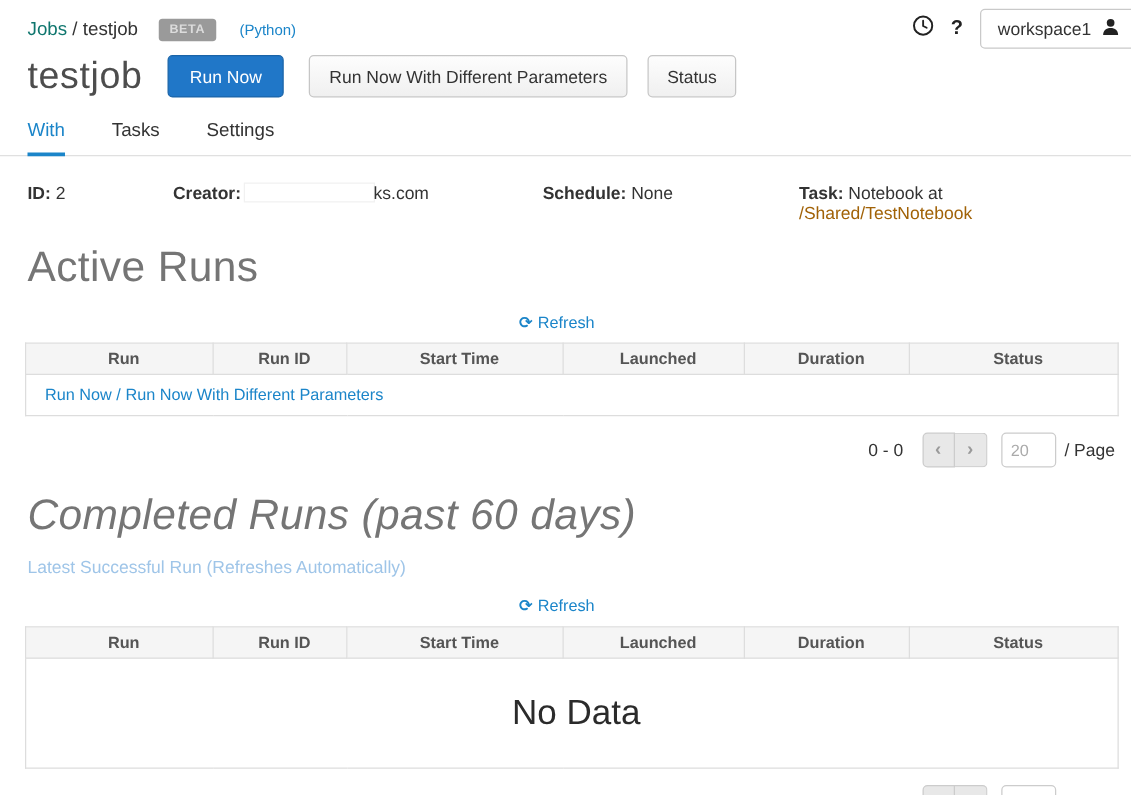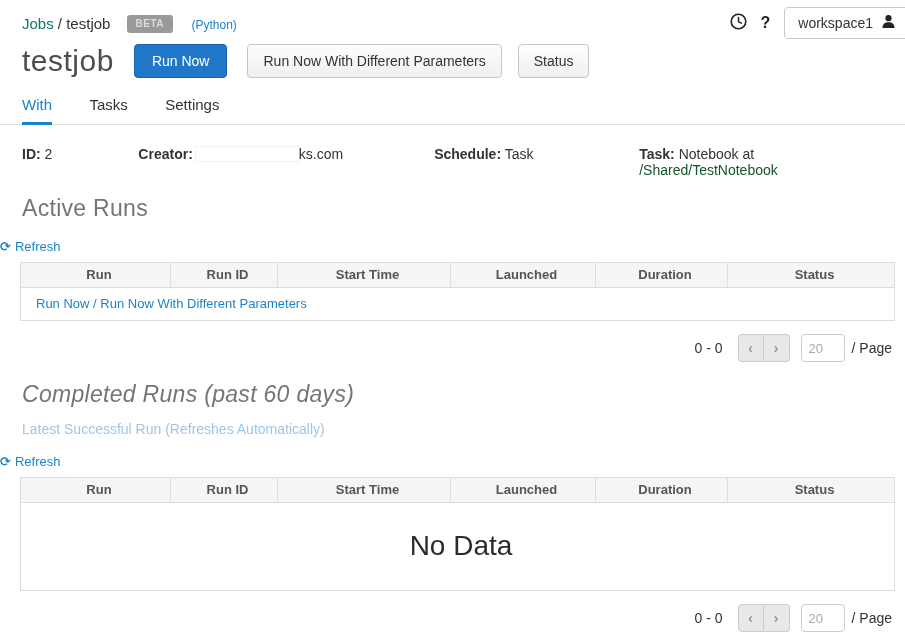--- a/index.html
+++ b/index.html
@@ -43,29 +43,29 @@
   .tab.active { color: #1b85c9; border-bottom: 3px solid #1b85c9; margin-bottom: -1px; }
 
   
   .info-row { display: flex; margin-top: 21px; padding: 0 12px 0 22px; font-size: 14px; }
   .info-row b { font-weight: bold; }
   .seg-id { width: 118px; }
   .seg-creator { width: 300px; }
   .seg-schedule { width: 208px; }
   .redacted { display: inline-block; width: 103px; height: 14px; background: #fff;
     box-shadow: 0 0 0 1px #f1f1f1; vertical-align: -2px; margin-left: 3px; }
-  .task-link { color: #14532d; }
-
-  
-  .section-h { font-size: 23px; font-weight: 400; color: #757575; padding-left: 22px; letter-spacing: .3px; }
+  .task-link { color: #a16207; }
+
+  
+  .section-h { font-size: 34px; font-weight: 400; color: #757575; padding-left: 22px; letter-spacing: .3px; }
   .h-active { margin-top: 17px; }
   .h-completed { margin-top: 19px; font-style: italic; }
   .subtitle-link { display: block; margin: 13px 0 0 22px; font-size: 14px; color: #9fc5e8; }
 
-  .refresh-row { text-align: left; padding-right: 14px; margin-top: 15px; }
+  .refresh-row { text-align: center; padding-right: 14px; margin-top: 15px; }
   .refresh-link { font-size: 13px; color: #1b85c9; cursor: pointer; }
   .refresh-ic { font-weight: bold; font-size: 13px; margin-right: 4px; display: inline-block; }
 
   
   table.runs { border-collapse: collapse; margin: 7px 10px 0 20px; width: 875px;
     table-layout: fixed; font-size: 13px; }
   table.runs th { background: #f5f5f5; border: 1px solid #ddd; text-align: center;
     font-weight: bold; color: #555; padding: 4px 8px 5px 15px; }
   table.runs td { border: 1px solid #ddd; padding: 8px 8px 9px 15px; }
   .col-run { width: 150px; } .col-runid { width: 107px; } .col-start { width: 173px; }
@@ -139,21 +139,21 @@
   <div class="info-row">
     <span class="seg-id">
       <b>ID:</b>
       <span>2</span>
     </span>
     <span class="seg-creator">
       <b>Creator:</b><span class="redacted"></span><span>ks.com</span>
     </span>
     <span class="seg-schedule">
       <b>Schedule:</b>
-      <span>Task</span>
+      <span>None</span>
     </span>
     <span class="seg-task">
       <b>Task:</b>
       <span>Notebook at </span><a href="#" class="task-link">/Shared/TestNotebook</a>
     </span>
   </div>
 
   <h2 class="section-h h-active">Active Runs</h2>
 
   <div class="refresh-row">

